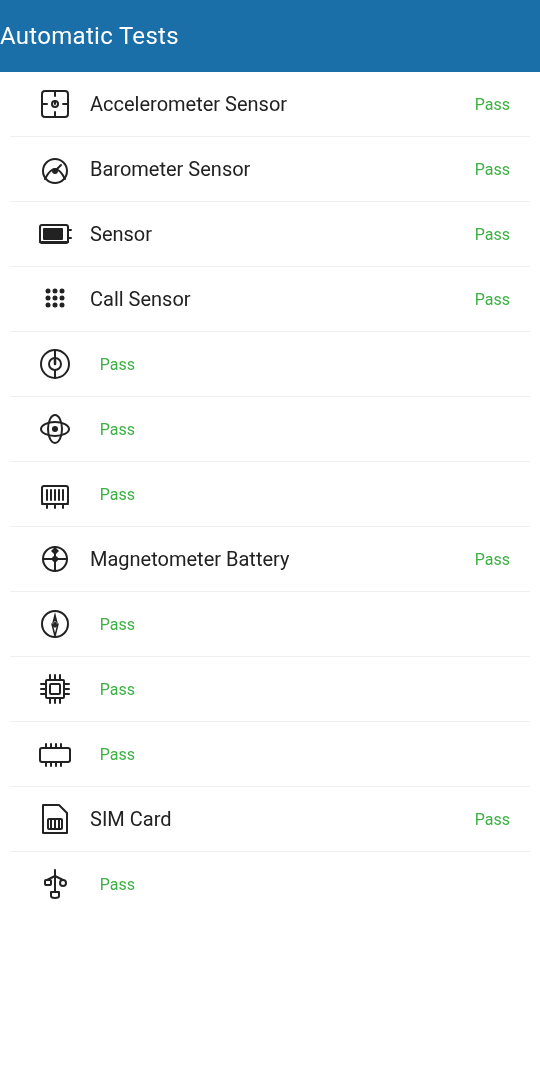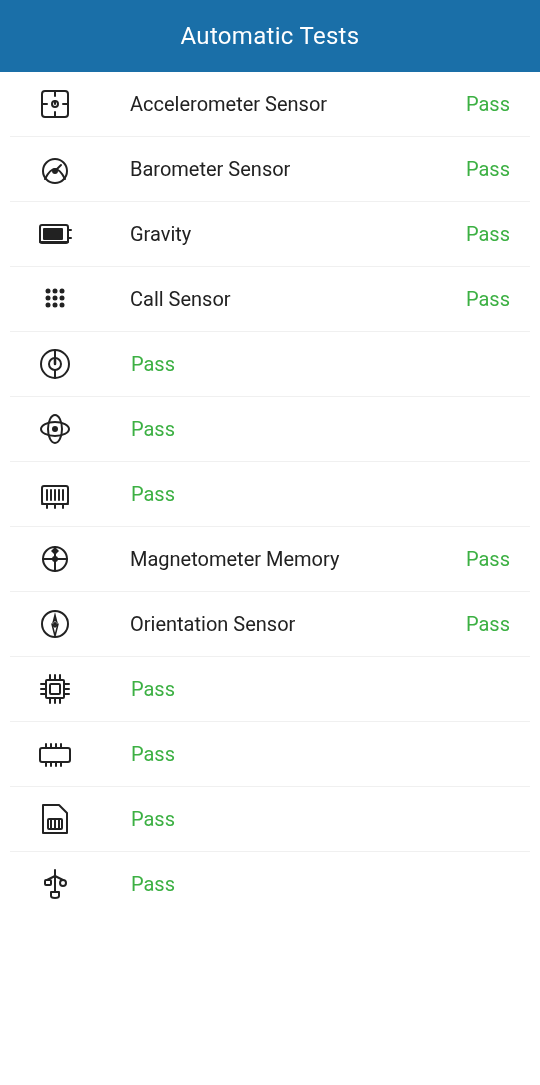--- a/index.html
+++ b/index.html
@@ -11,37 +11,36 @@
     body {
       width: 540px;
       min-height: 1085px;
       background: #ffffff;
       font-family: -apple-system, BlinkMacSystemFont, 'Segoe UI', Roboto, sans-serif;
     }
 
     .header {
       background: #1a6fa8;
       color: white;
-      text-align: center;
+      text-align: left;
       padding: 22px 0;
       font-size: 24px;
       font-weight: 400;
       letter-spacing: 0.3px;
     }
 
     .test-list {
       padding: 0 10px;
     }
 
     .test-row {
       display: flex;
       align-items: center;
       padding: 14px 20px;
       border-bottom: 1px solid #f0f0f0;
-      gap: 40px;
     }
 
     .test-row:last-child {
       border-bottom: none;
     }
 
     .icon-wrap {
       width: 50px;
       display: flex;
       align-items: center;
@@ -55,21 +54,21 @@
     }
 
     .test-name {
       flex: 1;
       font-size: 20px;
       color: #222;
       padding-left: 10px;
     }
 
     .test-status {
-      font-size: 20px;
+      font-size: 16px;
       color: #3cb043;
       font-weight: 400;
       min-width: 55px;
       text-align: right;
     }
   </style>
 </head>
 <body>
 
 <div class="header">
@@ -107,21 +106,21 @@
     <div class="test-row">
       <div class="icon-wrap">
         <svg viewBox="0 0 36 36" fill="none" stroke="#222" stroke-width="2" stroke-linecap="round" stroke-linejoin="round">
       <rect x="3" y="9" width="28" height="18" rx="2"></rect>
       <line x1="31" y1="14" x2="34" y2="14"></line>
       <line x1="31" y1="22" x2="34" y2="22"></line>
       <rect x="6" y="12" width="20" height="12" rx="1" fill="#222" stroke="none"></rect>
       <line x1="3" y1="26" x2="31" y2="26"></line>
     </svg>
       </div>
-      <div class="test-name">Gravity</div>
+      <div class="test-name">Sensor</div>
       <div class="test-status">Pass</div>
     </div>
     <div class="test-row">
       <div class="icon-wrap">
         <svg viewBox="0 0 36 36" fill="none" stroke="#222" stroke-width="2" stroke-linecap="round" stroke-linejoin="round">
       <circle cx="11" cy="10" r="2.5" fill="#222" stroke="none"></circle>
       <circle cx="18" cy="10" r="2.5" fill="#222" stroke="none"></circle>
       <circle cx="25" cy="10" r="2.5" fill="#222" stroke="none"></circle>
       <circle cx="11" cy="17" r="2.5" fill="#222" stroke="none"></circle>
       <circle cx="18" cy="17" r="2.5" fill="#222" stroke="none"></circle>
@@ -176,33 +175,32 @@
     <div class="test-row">
       <div class="icon-wrap">
         <svg viewBox="0 0 36 36" fill="none" stroke="#222" stroke-width="2" stroke-linecap="round" stroke-linejoin="round">
       <circle cx="18" cy="18" r="12"></circle>
       <line x1="18" y1="6" x2="18" y2="30"></line>
       <line x1="6" y1="18" x2="30" y2="18"></line>
       <circle cx="18" cy="18" r="3" fill="#222" stroke="none"></circle>
       <path d="M18 6 L22 10 L18 14 L14 10 Z" fill="#222" stroke="none"></path>
     </svg>
       </div>
-      <div class="test-name">Magnetometer Memory</div>
+      <div class="test-name">Magnetometer Battery</div>
       <div class="test-status">Pass</div>
     </div>
     <div class="test-row">
       <div class="icon-wrap">
         <svg viewBox="0 0 36 36" fill="none" stroke="#222" stroke-width="2" stroke-linecap="round" stroke-linejoin="round">
       <circle cx="18" cy="18" r="13"></circle>
       <polygon points="18,6 21,18 18,15 15,18" fill="#222" stroke="none"></polygon>
       <polygon points="18,30 15,18 18,21 21,18" fill="none" stroke="#222" stroke-width="1.5"></polygon>
       <circle cx="18" cy="18" r="2" fill="#222" stroke="none"></circle>
     </svg>
       </div>
-      <div class="test-name">Orientation Sensor</div>
       <div class="test-status">Pass</div>
     </div>
     <div class="test-row">
       <div class="icon-wrap">
         <svg viewBox="0 0 36 36" fill="none" stroke="#222" stroke-width="2" stroke-linecap="round" stroke-linejoin="round">
       <rect x="9" y="9" width="18" height="18" rx="1"></rect>
       <rect x="13" y="13" width="10" height="10" rx="1"></rect>
       <line x1="13" y1="4" x2="13" y2="9"></line>
       <line x1="18" y1="4" x2="18" y2="9"></line>
       <line x1="23" y1="4" x2="23" y2="9"></line>
@@ -238,20 +236,21 @@
     <div class="test-row">
       <div class="icon-wrap">
         <svg viewBox="0 0 36 36" fill="none" stroke="#222" stroke-width="2" stroke-linecap="round" stroke-linejoin="round">
       <path d="M10 4 L22 4 L30 12 L30 32 L6 32 L6 4 Z"></path>
       <rect x="11" y="18" width="14" height="10" rx="1"></rect>
       <line x1="14" y1="18" x2="14" y2="28"></line>
       <line x1="18" y1="18" x2="18" y2="28"></line>
       <line x1="22" y1="18" x2="22" y2="28"></line>
     </svg>
       </div>
+      <div class="test-name">SIM Card</div>
       <div class="test-status">Pass</div>
     </div>
     <div class="test-row">
       <div class="icon-wrap">
         <svg viewBox="0 0 36 36" fill="none" stroke="#222" stroke-width="2" stroke-linecap="round" stroke-linejoin="round">
       <line x1="18" y1="4" x2="18" y2="26"></line>
       <line x1="10" y1="14" x2="18" y2="10"></line>
       <line x1="26" y1="14" x2="18" y2="10"></line>
       <rect x="8" y="14" width="6" height="5" rx="1"></rect>
       <circle cx="26" cy="17" r="3"></circle>

